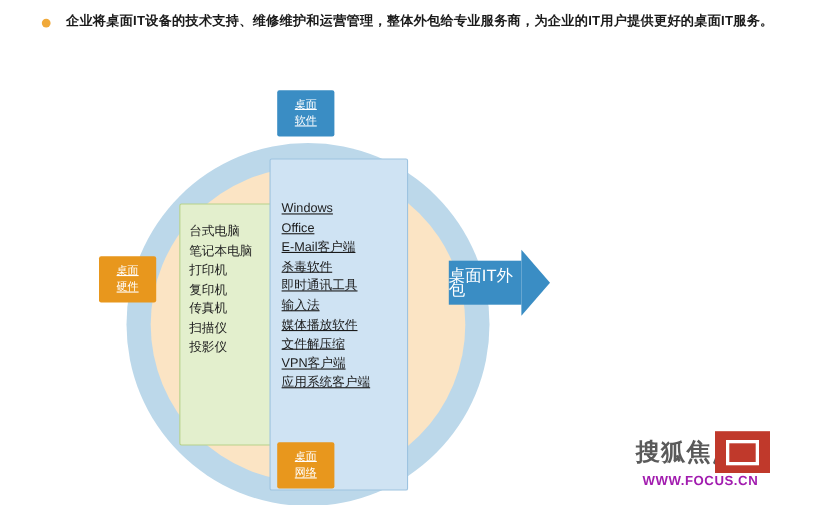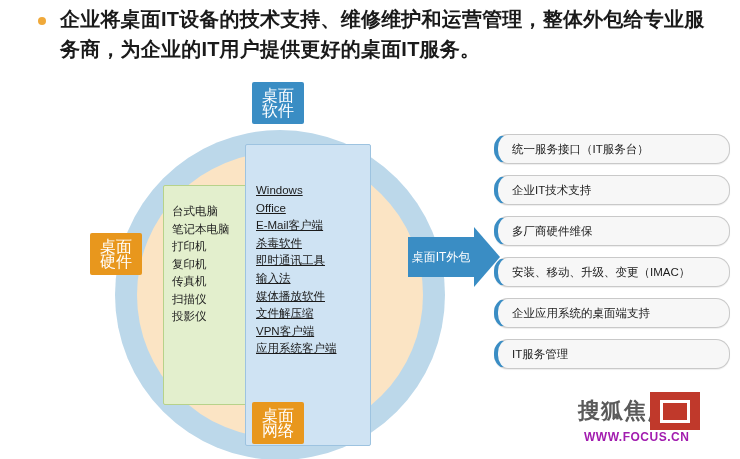--- a/index.html
+++ b/index.html
@@ -30,21 +30,21 @@
     width: 8px;
     height: 8px;
     border-radius: 50%;
     background: #f0a93a;
   }
   #header-text {
     position: absolute;
     left: 60px;
     top: 4px;
     width: 660px;
-    font-size: 20px;
+    font-size: 12px;
     font-weight: bold;
     line-height: 30px;
     color: #1a1a1a;
     letter-spacing: 0.2px;
   }
 
   
   #diagram {
     position: absolute;
     left: 0;
@@ -113,29 +113,30 @@
     font-size: 11.5px;
     line-height: 17.6px;
     color: #1b1b1b;
     text-decoration: underline;
   }
 
   
   .node-chip {
     position: absolute;
     color: #ffffff;
-    font-size: 16px;
+    font-size: 10px;
     line-height: 15px;
     text-align: center;
     display: flex;
     flex-direction: column;
     align-items: center;
     justify-content: center;
     border-radius: 2px;
     box-sizing: border-box;
+    text-decoration: underline;
   }
   #node-software {
     left: 252px;
     top: 10px;
     width: 52px;
     height: 42px;
     background: #3a8dc4;
   }
   #node-hardware {
     left: 90px;
@@ -166,21 +167,21 @@
     top: 10px;
     width: 66px;
     height: 40px;
     background: #3a8dc4;
     display: flex;
     align-items: center;
     justify-content: center;
   }
   #arrow-label {
     color: #fff;
-    font-size: 12px;
+    font-size: 15px;
     line-height: 13px;
     text-align: left;
   }
   #arrow-head {
     position: absolute;
     left: 66px;
     top: 0;
     width: 0;
     height: 0;
     border-top: 30px solid transparent;
@@ -279,28 +280,20 @@
   <div id="node-hardware" class="node-chip multiline">桌面<br>硬件</div>
   <div id="node-network" class="node-chip multiline">桌面<br>网络</div>
 
   <div id="arrow-wrap">
     <div id="arrow-body">
       <span id="arrow-label">桌面IT外包</span>
     </div>
     <div id="arrow-head"></div>
   </div>
 
-  <div id="service-list">
-    <div class="service-item">统一服务接口（IT服务台）</div>
-    <div class="service-item">企业IT技术支持</div>
-    <div class="service-item">多厂商硬件维保</div>
-    <div class="service-item">安装、移动、升级、变更（IMAC）</div>
-    <div class="service-item">企业应用系统的桌面端支持</div>
-    <div class="service-item">IT服务管理</div>
-  </div>
 
   <div id="watermark">
     <div id="wm-title">搜狐焦点</div>
     <div id="wm-square">
       <div id="wm-square-inner"></div>
     </div>
     <div id="wm-url">WWW.FOCUS.CN</div>
   </div>
 
 </div>

